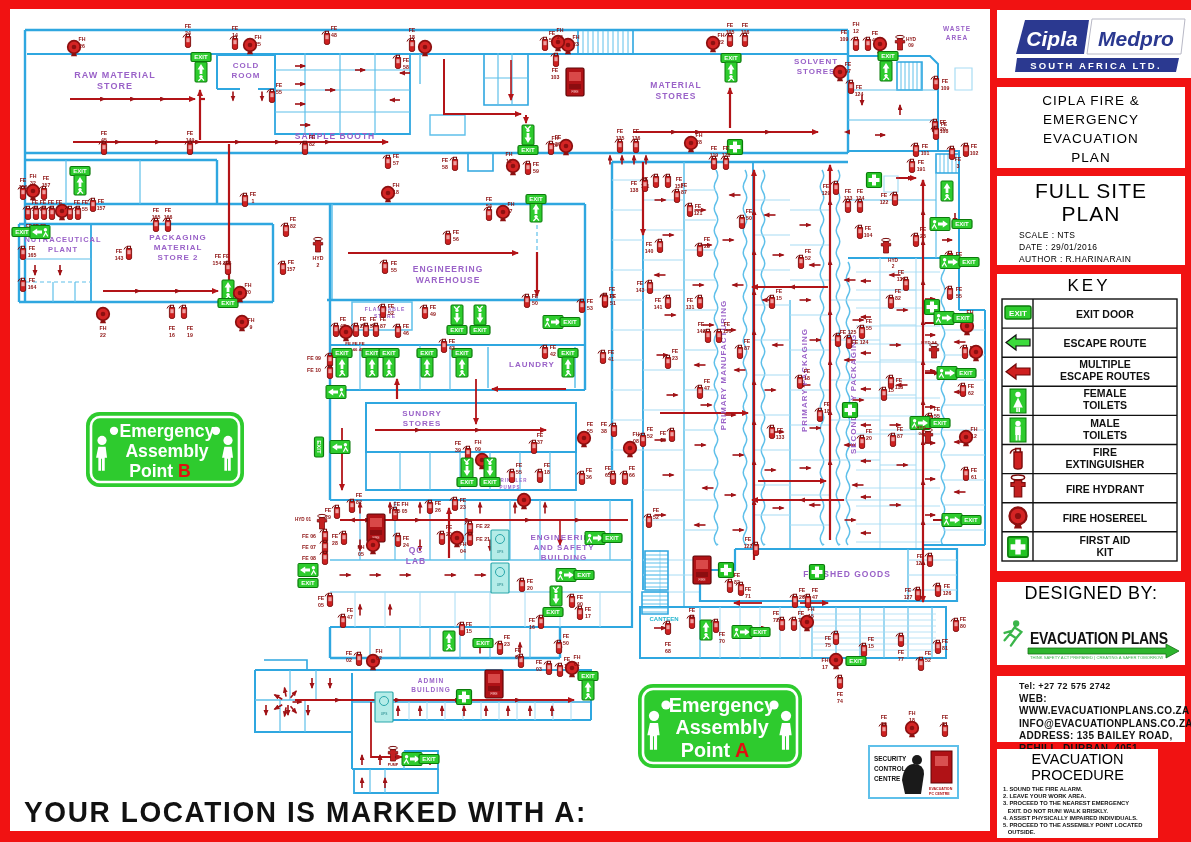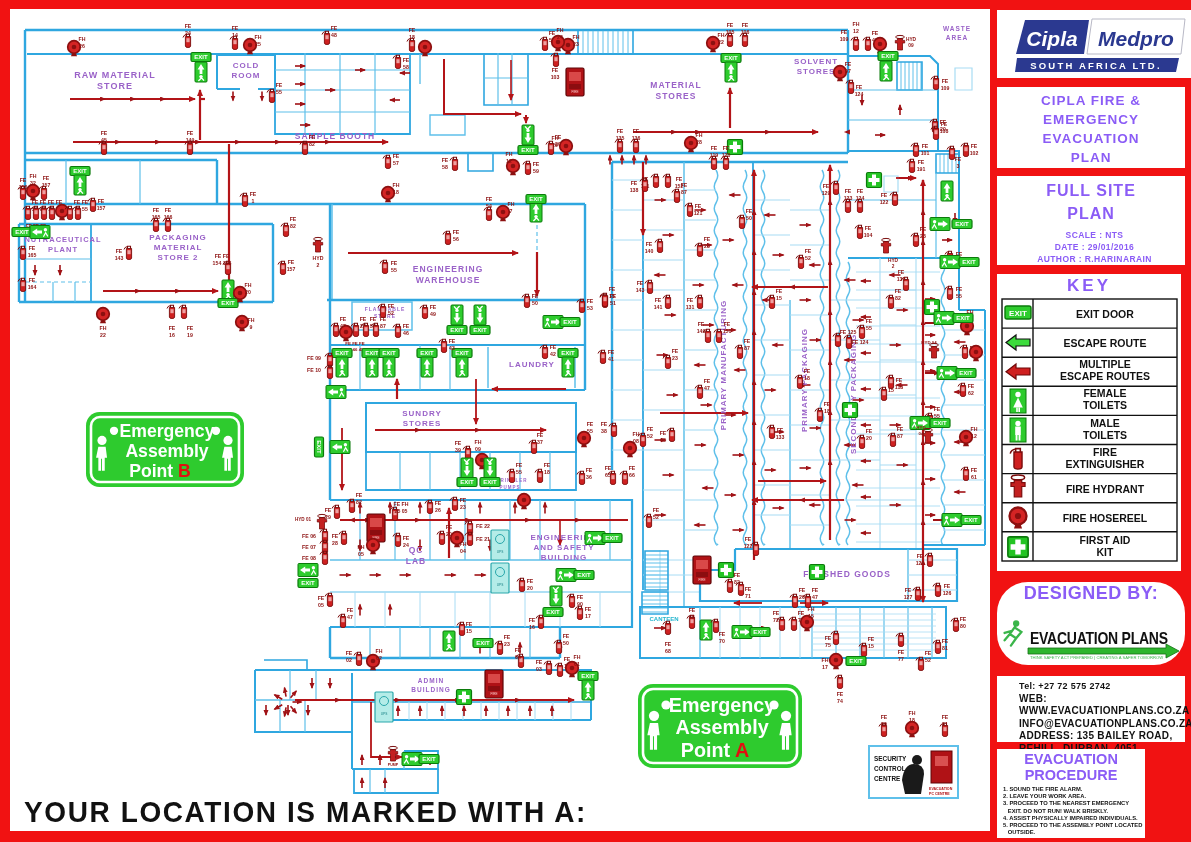--- a/index.html
+++ b/index.html
@@ -1,19 +1,19 @@
 <!DOCTYPE html>
 <html><head><meta charset="utf-8">
 <style>
 html,body{margin:0;padding:0;}
 body{width:1191px;height:842px;position:relative;background:#f11212;overflow:hidden;
  font-family:"Liberation Sans",sans-serif;}
 .map{position:absolute;left:10px;top:9px;width:980px;height:822px;background:#fff;}
 .panel{position:absolute;background:#fff;text-align:center;}
-.tt{font-weight:700;color:#8b5cf6;font-family:"Liberation Sans",sans-serif;}
+.tt{font-weight:400;color:#000000;font-family:"Liberation Sans",sans-serif;}
 .loc{position:absolute;left:24px;top:795px;font-size:28px;font-weight:700;color:#111;
  letter-spacing:1.6px;font-family:"Liberation Sans",sans-serif;transform:scale(1,1.08);transform-origin:0 0;}
 </style></head>
 <body>
 <div class="map"></div>
 <svg style="position:absolute;left:10px;top:9px;" width="980" height="822" viewBox="10 9 980 822" font-family="Liberation Sans">
 
 <defs>
 <marker id="ar" markerWidth="9" markerHeight="9" refX="6" refY="3" orient="auto" markerUnits="userSpaceOnUse">
   <path d="M0,0 L7,3 L0,6 Z" fill="#b31418"></path>
@@ -1784,22 +1784,22 @@
     <polygon points="84,9 177,9 173,44 79,44" fill="#fff" stroke="#b9b9c6" stroke-width="1"></polygon>
     <text x="128" y="36" font-size="21" font-style="italic" font-weight="700" fill="#2b3990" text-anchor="middle" font-family="Liberation Sans">Medpro</text>
     <polygon points="9,48 171,48 168,62 7,62" fill="#2b3990"></polygon>
     <text x="88" y="59" font-size="9.5" font-weight="700" fill="#fff" text-anchor="middle" letter-spacing="2.2" font-family="Liberation Sans">SOUTH AFRICA LTD.</text>
   </svg>
 </div>
 <div class="panel tt" style="left:997px;top:87px;width:188px;height:77px;font-size:13.5px;line-height:19px;padding-top:4px;letter-spacing:1px;">
 CIPLA FIRE &amp;<br>EMERGENCY<br>EVACUATION<br>PLAN
 </div>
 <div class="panel" style="left:997px;top:176px;width:188px;height:89px;">
-  <div class="tt" style="font-size:16px;line-height:23px;letter-spacing:1px;margin-top:3px;">FULL SITE<br>PLAN</div>
-  <div class="tt" style="font-size:8.5px;line-height:12px;text-align:center;padding-left:7px;margin-top:4px;letter-spacing:0.4px;">SCALE : NTS<br>DATE : 29/01/2016<br>AUTHOR : R.HARINARAIN</div>
+  <div class="tt" style="font-size:21px;line-height:23px;letter-spacing:1px;margin-top:3px;">FULL SITE<br>PLAN</div>
+  <div class="tt" style="font-size:8.5px;line-height:12px;text-align:left;padding-left:22px;margin-top:4px;letter-spacing:0.4px;">SCALE : NTS<br>DATE : 29/01/2016<br>AUTHOR : R.HARINARAIN</div>
 </div>
 <div class="panel" style="left:997px;top:274px;width:184px;height:297px;">
   <div class="tt" style="font-size:17px;letter-spacing:3px;margin-top:2px;">KEY</div>
   <svg width="182" height="272" viewBox="0 0 182 272" style="margin-top:1px;">
     <g stroke="#111" stroke-width="1.4" fill="none">
       <rect x="4" y="2" width="175" height="262"></rect>
       <line x1="35" y1="2" x2="35" y2="264"></line>
       <line x1="4" y1="31.1" x2="179" y2="31.1"></line>
         <line x1="4" y1="60.2" x2="179" y2="60.2"></line>
       <line x1="4" y1="89.3" x2="179" y2="89.3"></line>
@@ -1853,42 +1853,42 @@
           <circle r="2.3" fill="#8c1010"></circle>
           <path d="M-2,6.3 h4 l1,3 h-6 Z" fill="#8c1010"></path>
         </g>
       <g transform="translate(20,250) scale(1.35)">
           <rect x="-7.5" y="-7.5" width="15" height="15" rx="1.5" fill="#24c424" stroke="#0b7a0b" stroke-width="1.2"></rect>
           <path d="M-2,-5.5 h4 v3.5 h3.5 v4 h-3.5 v3.5 h-4 v-3.5 h-3.5 v-4 h3.5 Z" fill="#fff"></path>
         </g>
     </g>
   </svg>
 </div>
-<div class="panel" style="left:997px;top:582px;width:188px;height:83px;border-radius:31px;">
+<div class="panel" style="left:997px;top:582px;width:188px;height:83px;">
   <div class="tt" style="font-size:18px;letter-spacing:0.5px;margin-top:1px;">DESIGNED BY:</div>
   <svg width="182" height="56" viewBox="0 0 182 56">
     <g transform="translate(13,30) scale(1.05)">
       <circle cx="3" cy="-10" r="3" fill="#3ab54a"></circle>
       <path d="M2,-7 L-3,0 L-8,6 M-3,0 L3,4 L-2,11 M2,-6 L8,-2 L3,4 M-8,-1 L-1,-3" stroke="#3ab54a" stroke-width="2.2" fill="none" stroke-linecap="round"></path>
     </g>
     <text x="30" y="40" font-size="14" font-weight="700" fill="#111" font-family="Liberation Sans" transform="scale(1,1.2) translate(0,-7)" textLength="138">EVACUATION PLANS</text>
     <polygon points="28,44 166,44 166,40 179,47 166,54 166,50 28,50" fill="#2db52d" stroke="#157015" stroke-width="0.8"></polygon>
     <text x="30" y="55" font-size="4.2" fill="#3ab54a" font-family="Liberation Sans">THINK SAFETY ACT PREPARED | CREATING A SAFER TOMORROW</text>
   </svg>
 </div>
 <div class="panel" style="left:997px;top:676px;width:188px;height:66px;">
   <div style="font-size:9px;font-weight:700;color:#111;text-align:left;padding:5px 0 0 22px;line-height:11.5px;letter-spacing:0.3px;font-family:'Liberation Sans',sans-serif;">
   Tel: +27 72 575 2742<br>
   <span style="font-size:10px;">WEB: WWW.EVACUATIONPLANS.CO.ZA<br>
   INFO@EVACUATIONPLANS.CO.ZA<br>
   ADDRESS: 135 BAILEY ROAD,<br>
   REHILL, DURBAN, 4051</span>
   </div>
 </div>
-<div class="panel" style="left:997px;top:749px;width:148px;height:89px;">
+<div class="panel" style="left:997px;top:749px;width:161px;height:89px;">
   <div class="tt" style="font-size:14.5px;letter-spacing:0;margin-top:2px;">EVACUATION PROCEDURE</div>
   <div style="font-size:5.8px;font-weight:700;color:#111;text-align:left;padding:3px 0 0 6px;line-height:7.2px;font-family:'Liberation Sans',sans-serif;">
   1. SOUND THE FIRE ALARM.<br>
   2. LEAVE YOUR WORK AREA.<br>
   3. PROCEED TO THE NEAREST EMERGENCY<br>
   &nbsp;&nbsp;&nbsp;EXIT. DO NOT RUN! WALK BRISKLY.<br>
   4. ASSIST PHYSICALLY IMPAIRED INDIVIDUALS.<br>
   5. PROCEED TO THE ASSEMBLY POINT LOCATED<br>
   &nbsp;&nbsp;&nbsp;OUTSIDE.
   </div>

